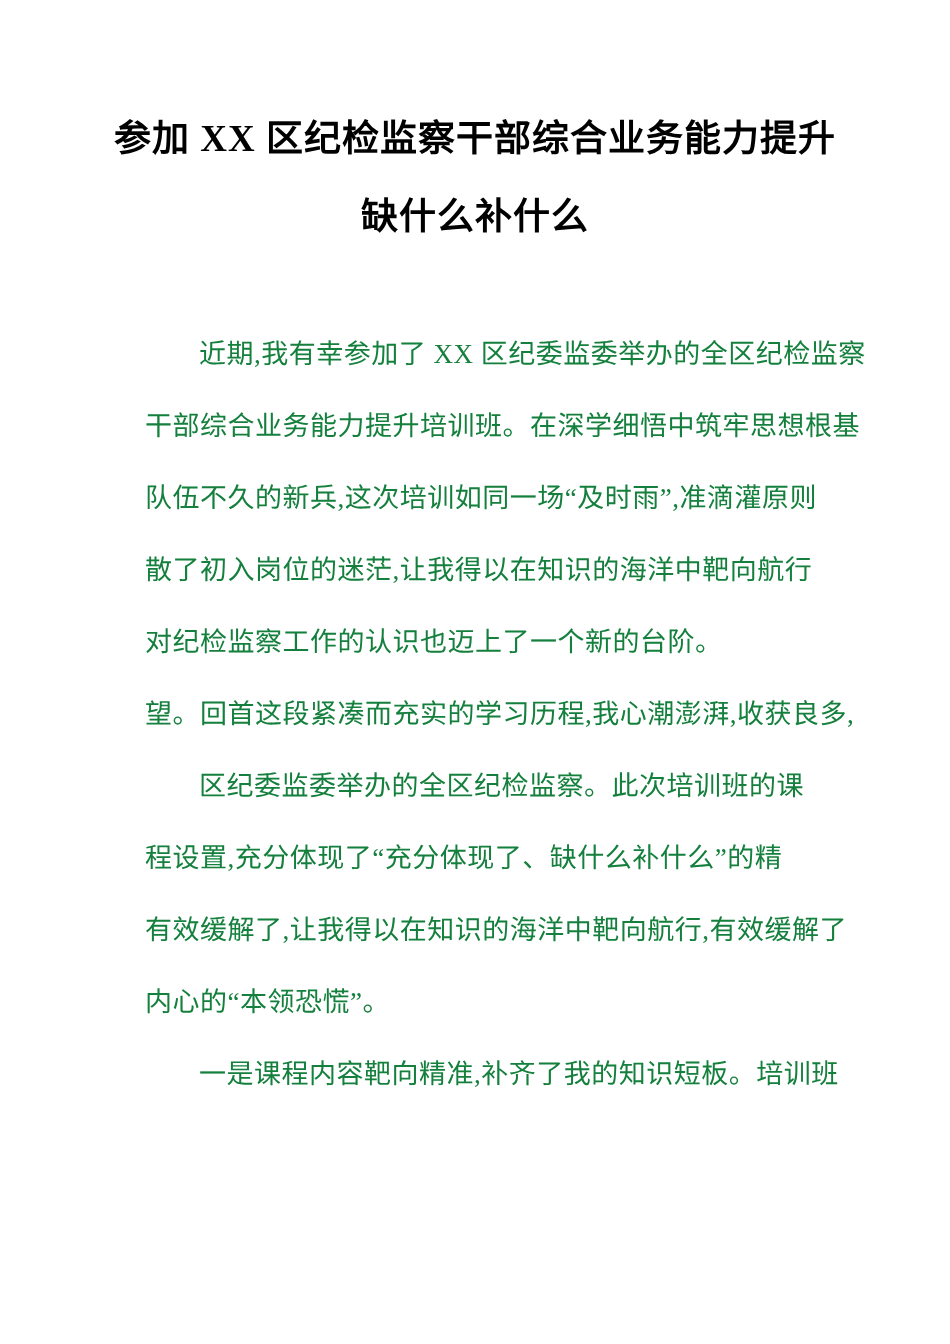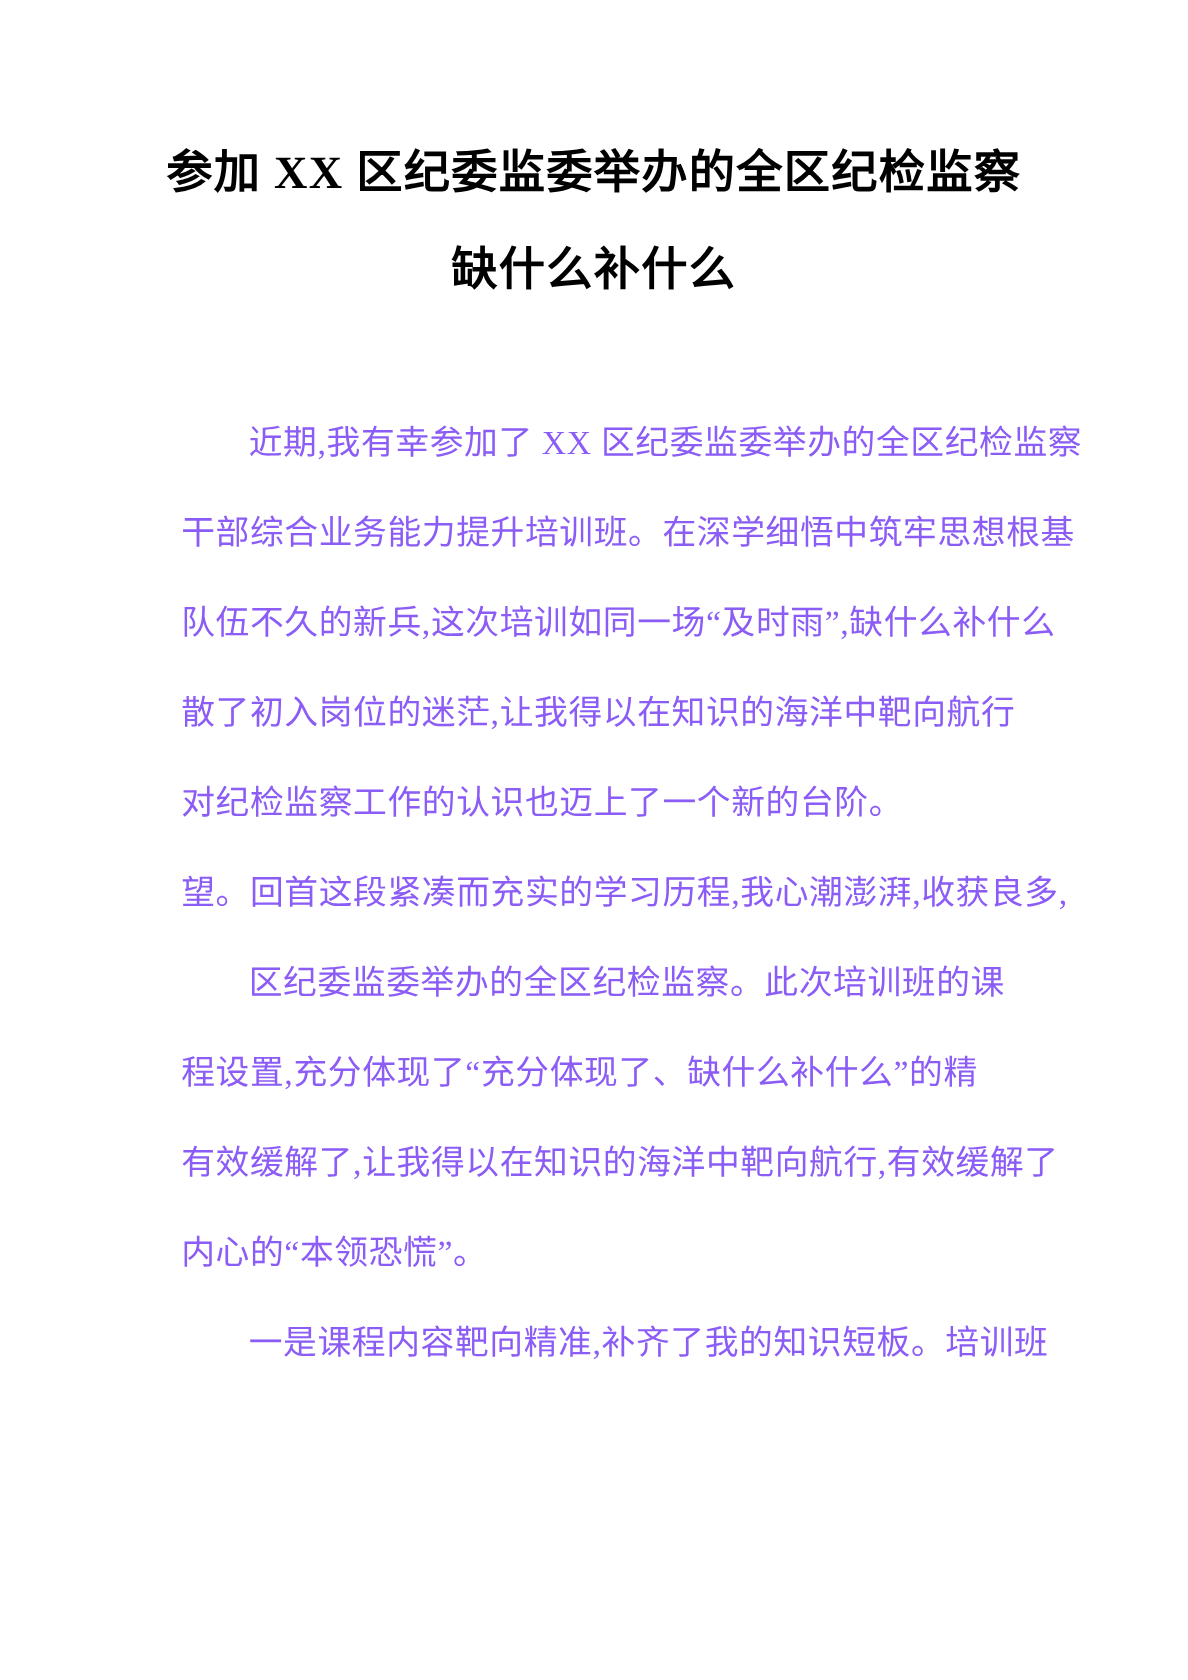--- a/index.html
+++ b/index.html
@@ -32,45 +32,45 @@
     display: block;
     line-height: 78px;
     white-space: nowrap;
   }
   .doc-body {
     position: absolute;
     top: 318px;
     left: 145px;
     width: 675px;
     font-size: 27px;
-    color: #8b5cf6;
+    color: #15803d;
   }
   .body-line {
     height: 72px;
     line-height: 72px;
     white-space: nowrap;
     letter-spacing: 0.5px;
   }
   .body-line.indent {
     text-indent: 54px;
   }
 </style>
 </head>
 <body>
 
 <div class="page">
   <h1 class="doc-title">
-    <span class="title-line">参加 XX 区纪委监委举办的全区纪检监察</span>
+    <span class="title-line">参加 XX 区纪检监察干部综合业务能力提升</span>
     <span class="title-line">缺什么补什么</span>
   </h1>
 
   <div class="doc-body" id="doc-body">
       <div class="body-line indent">近期,我有幸参加了 XX 区纪委监委举办的全区纪检监察</div>
       <div class="body-line">干部综合业务能力提升培训班。在深学细悟中筑牢思想根基</div>
-      <div class="body-line">队伍不久的新兵,这次培训如同一场“及时雨”,缺什么补什么</div>
+      <div class="body-line">队伍不久的新兵,这次培训如同一场“及时雨”,准滴灌原则</div>
       <div class="body-line">散了初入岗位的迷茫,让我得以在知识的海洋中靶向航行</div>
       <div class="body-line">对纪检监察工作的认识也迈上了一个新的台阶。</div>
       <div class="body-line">望。回首这段紧凑而充实的学习历程,我心潮澎湃,收获良多,</div>
       <div class="body-line indent">区纪委监委举办的全区纪检监察。此次培训班的课</div>
       <div class="body-line">程设置,充分体现了“充分体现了、缺什么补什么”的精</div>
       <div class="body-line">有效缓解了,让我得以在知识的海洋中靶向航行,有效缓解了</div>
       <div class="body-line">内心的“本领恐慌”。</div>
       <div class="body-line indent">一是课程内容靶向精准,补齐了我的知识短板。培训班</div>
     </div>
 </div>

